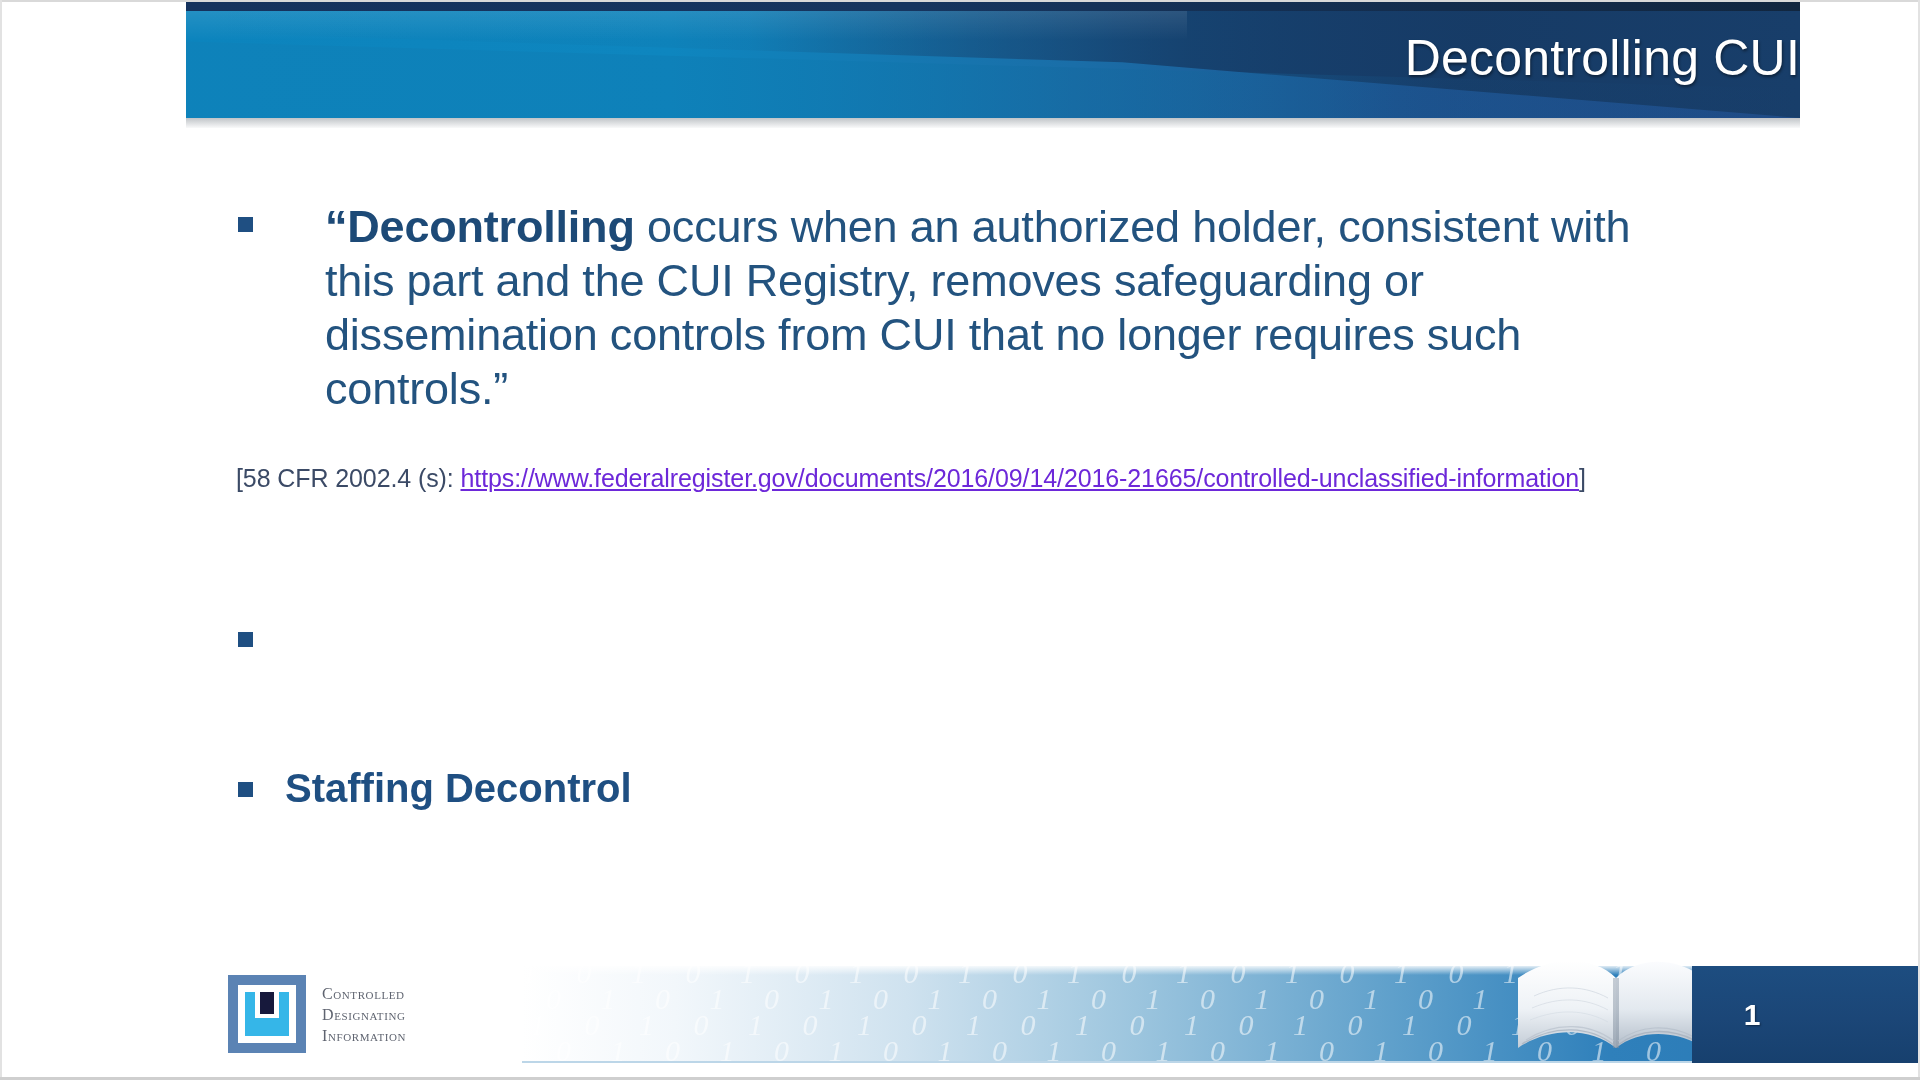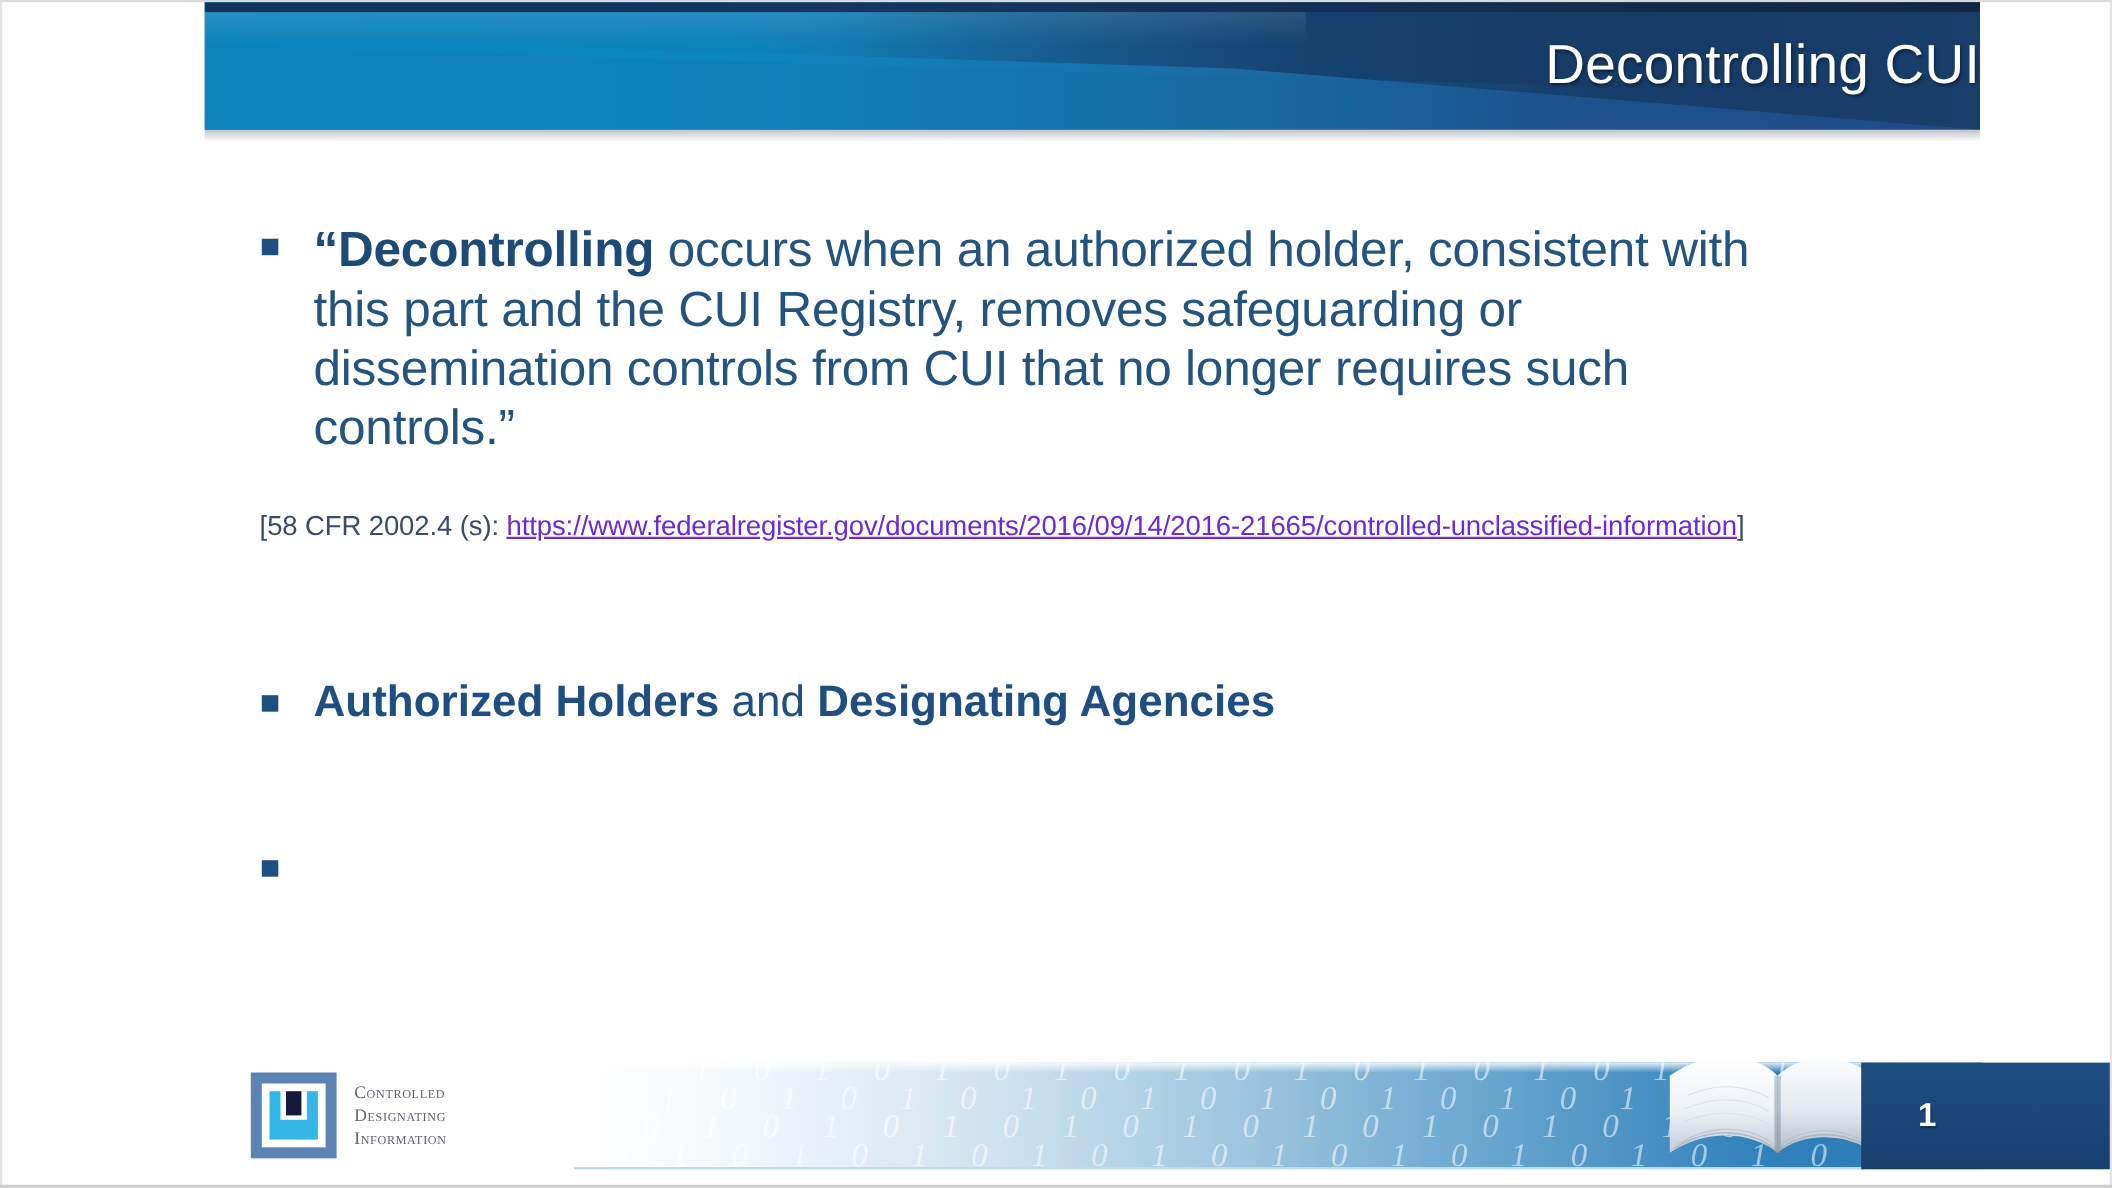--- a/index.html
+++ b/index.html
@@ -131,21 +131,21 @@
     background: #1f4f82;
     flex: 0 0 auto;
     margin-top: 17px;
   }
   .bullet-body {
     margin-left: 32px;
     color: #1f4f82;
   }
 
   
-  #quote-row { left: 238px; top: 50px; width: 1420px; }
+  #quote-row { left: 238px; top: 50px; width: 1420px; gap: 40px; }
   #quote-text {
     font-size: 45px;
     line-height: 54px;
     font-weight: 400;
     color: #23537f;
     max-width: 1380px;
     letter-spacing: -0.2px;
   }
   #quote-text .lead {
     font-weight: 700;
@@ -342,27 +342,27 @@
       <div class="bullet-marker"></div>
       <div class="bullet-body">
         <div id="quote-text"><span class="lead">“Decontrolling</span><span> occurs when an authorized holder, consistent with this part and the CUI Registry, removes safeguarding or dissemination controls from CUI that no longer requires such controls.”</span></div>
       </div>
     </div>
 
     <div id="citation"><span>[58 CFR 2002.4 (s): </span><a class="link" href="#">https://www.federalregister.gov/documents/2016/09/14/2016-21665/controlled-unclassified-information</a><span>]</span></div>
 
     <div class="bullet-row" id="holders-row">
       <div class="bullet-marker"></div>
-      <div class="bullet-body">
-        <div id="holders-text"><span class="b">Authorized Holders</span><span class="n"> and </span><span class="b">Designating Agencies</span></div>
-      </div>
     </div>
 
     <div class="bullet-row" id="staffing-row">
       <div class="bullet-marker"></div>
+      <div class="bullet-body">
+        <div id="staffing-text">Staffing Decontrol</div>
+      </div>
     </div>
 
   </div>
 
   <div id="footer">
 
     <div id="footer-band">
       <div class="binary">
         <div>1 0 1 0 1 0 1 0 1 0 1 0 1 0 1 0 1 0 1 0 1 0 1 0 1 0 1 0 1 0 1 0 1 0 1 0 1 0</div>
         <div>0 1 0 1 0 1 0 1 0 1 0 1 0 1 0 1 0 1 0 1 0 1 0 1 0 1 0 1 0 1 0 1 0 1 0 1 0 1</div>

